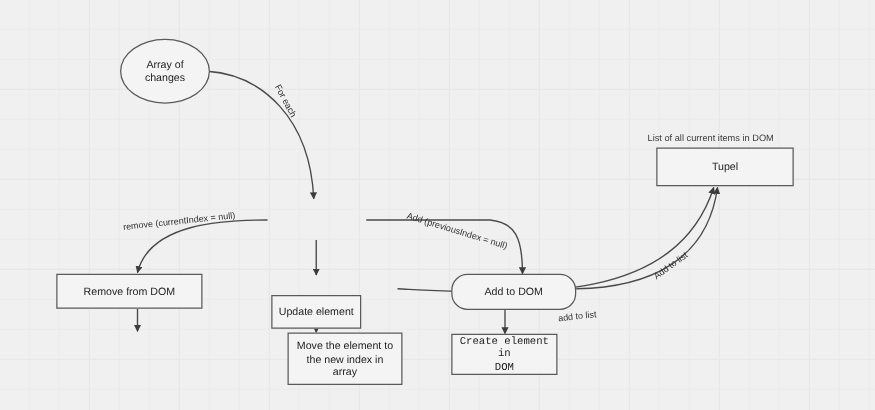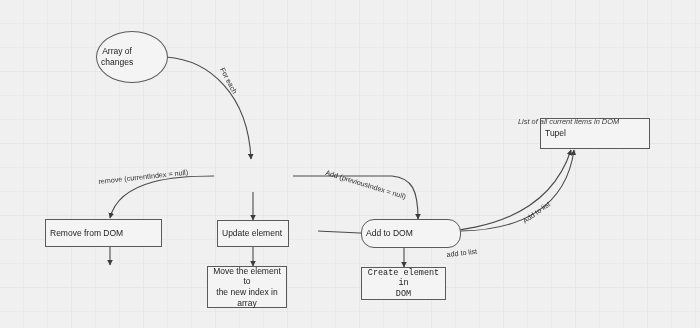--- a/index.html
+++ b/index.html
@@ -41,21 +41,21 @@
     pointer-events: none;
   }
   .node {
     position: absolute;
     box-sizing: border-box;
     background: #f4f4f4;
     border: 1.6px solid #5a5a5a;
     color: #1d1d1d;
     display: flex;
     align-items: center;
-    justify-content: flex-start;
+    justify-content: center;
     text-align: center;
     line-height: 1.25;
     font-size: 8.5px;
     padding: 2px 4px;
   }
   .node.ellipse {
     border-radius: 50%;
   }
   .node-label {
     display: block;
@@ -112,44 +112,44 @@
     <span class="node-label">Array of
 changes</span>
   </div>
 
 
   <div class="node" style="left:45px; top:219px; width:117px; height:28px;">
     <span class="node-label">Remove from DOM</span>
   </div>
 
 
-  <div class="node" style="left:217px; top:220px; width:72px; height:27px;">
+  <div class="node" style="left:217px; top:236px; width:72px; height:27px;">
     <span class="node-label">Update element</span>
   </div>
 
-  <div class="node" style="left:207px; top:266px; width:80px; height:42px;">
+  <div class="node" style="left:230px; top:266px; width:92px; height:42px;">
     <span class="node-label">Move the element to
 the new index in
 array</span>
   </div>
 
   <div class="node" style="left:361px; top:219px; width:100px; height:29px;border-radius:13px;">
     <span class="node-label">Add to DOM</span>
   </div>
 
   <div class="node" style="left:361px; top:267px; width:85px; height:33px;font-family:Liberation Mono, monospace;">
     <span class="node-label">Create element in
 DOM</span>
   </div>
 
-  <div class="node" style="left:540px; top:118px; width:110px; height:31px;">
+  <div class="node" style="left:525px; top:118px; width:110px; height:31px;">
     <span class="node-label">Tupel</span>
   </div>
 
-  <div class="caption" style="left:518px; top:117px;font-style:italic;">List of all current items in DOM</div>
+  <div class="caption" style="left:518px; top:106px;">List of all current items in DOM</div>
 
   <div class="edge-label" style="left:226px; top:66px; transform: rotate(62deg);">For each</div>
 
   <div class="edge-label" style="left:98px; top:177px; transform: rotate(-6deg);">remove (currentIndex = null)</div>
 
   <div class="edge-label" style="left:327px; top:168px; transform: rotate(17deg);">Add  (previousIndex = null)</div>
 
   <div class="edge-label" style="left:521px; top:218px; transform: rotate(-36deg);">Add to list</div>
 
   <div class="edge-label" style="left:446px; top:250px; transform: rotate(-6deg);">add to list</div>

